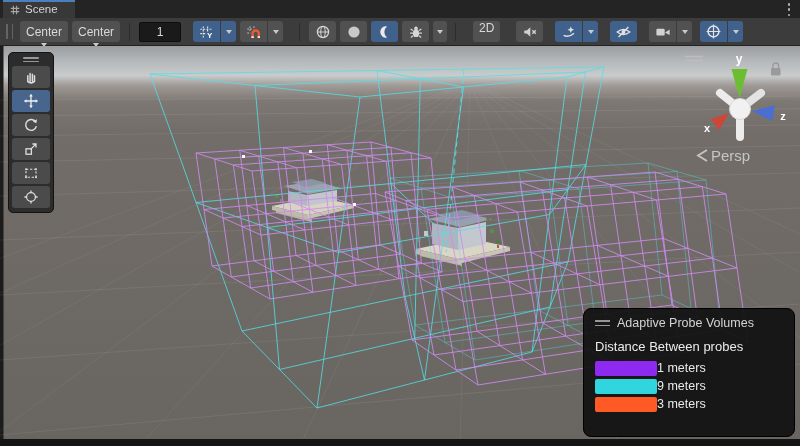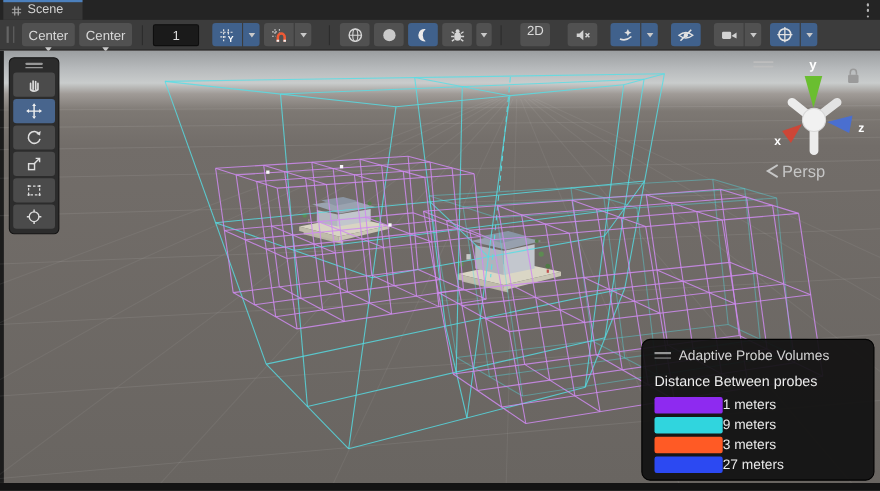--- a/index.html
+++ b/index.html
@@ -537,23 +537,19 @@
   <div class="legend-row">
     <span class="swatch" style="background: rgb(48, 213, 222);"></span>
     <span class="legend-label">9 meters</span>
   </div>
 
   <div class="legend-row">
     <span class="swatch" style="background: rgb(255, 90, 37);"></span>
     <span class="legend-label">3 meters</span>
   </div>
 
-  <div class="legend-row">
-    <span class="swatch" style="background: rgb(44, 73, 242);"></span>
-    <span class="legend-label">27 meters</span>
-  </div>
 </div>
     </div>
 
   </div>
 
   <div style="height:7px;background:#141414;"></div>
 </div>
 
 </body></html>

